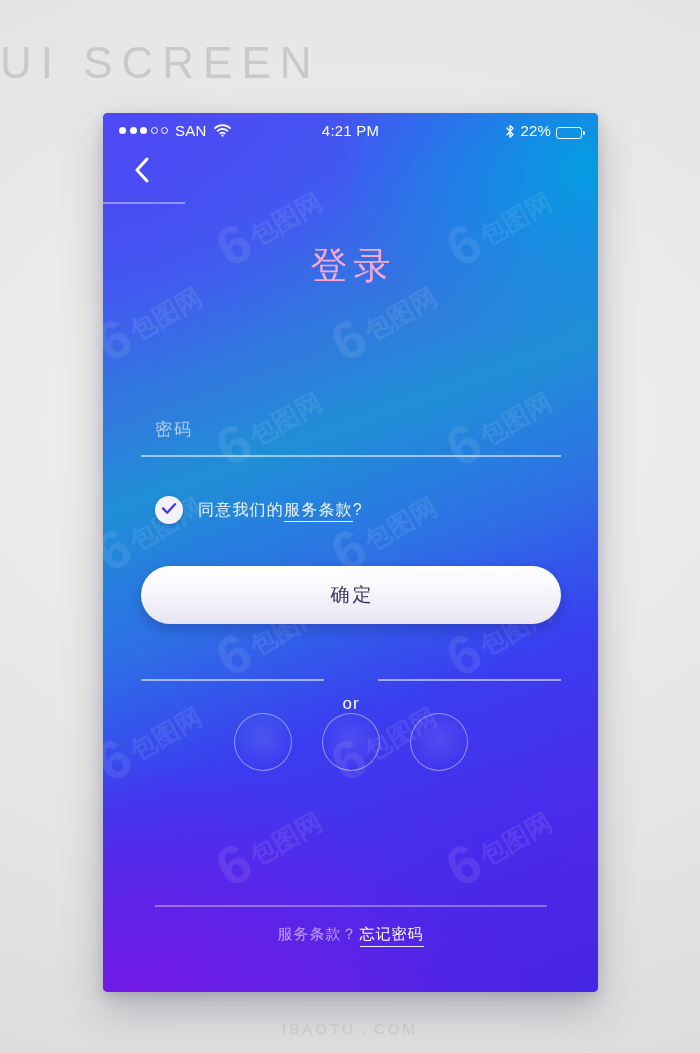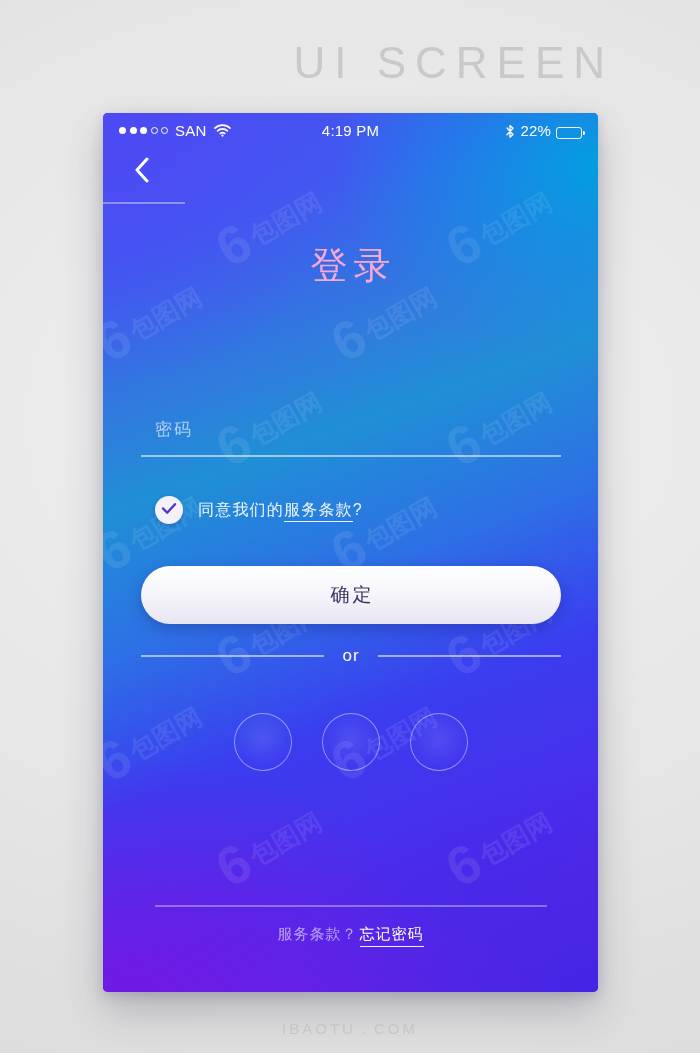--- a/index.html
+++ b/index.html
@@ -20,21 +20,21 @@
       radial-gradient(ellipse 900px 700px at 50% 40%, #f2f2f2 0%, #e6e6e6 60%, #dcdcdc 100%);
     overflow: hidden;
   }
 
   
   .page-heading {
     position: absolute;
     left: 0;
     top: 38px;
     width: 614px;
-    text-align: right;
+    text-align: left;
     font-size: 44px;
     font-weight: 400;
     letter-spacing: 9px;
     color: #c9c9c9;
     user-select: none;
   }
 
   .page-footer {
     position: absolute;
     left: 0;
@@ -253,21 +253,21 @@
   .or-row {
     position: absolute;
     left: 38px;
     top: 533px;
     width: 420px;
     display: flex;
     align-items: center;
     gap: 18px;
   }
   .or-line { flex: 1; height: 1.5px; background: rgba(255,255,255,0.55); }
-  .or-label { color: #ffffff; font-size: 17px; letter-spacing: 1px; }
+  .or-label { color: #ffffff; font-size: 17px; letter-spacing: 1px; margin-top: 48px; }
 
   .social-row {
     position: absolute;
     left: 0;
     top: 600px;
     width: 100%;
     display: flex;
     justify-content: center;
     gap: 30px;
   }
@@ -347,21 +347,21 @@
         <span style="display:inline-flex;align-items:center;margin-left:3px;">
           <svg width="17" height="13" viewBox="0 0 17 13" fill="none">
             <path d="M1 4.2C3.1 2.2 5.7 1.2 8.5 1.2S13.9 2.2 16 4.2" stroke="#fff" stroke-width="1.7" stroke-linecap="round"></path>
             <path d="M3.6 6.9C5 5.6 6.7 4.9 8.5 4.9s3.5.7 4.9 2.0" stroke="#fff" stroke-width="1.7" stroke-linecap="round"></path>
             <path d="M6.2 9.5c.65-.6 1.45-.95 2.3-.95s1.65.35 2.3.95" stroke="#fff" stroke-width="1.7" stroke-linecap="round"></path>
             <circle cx="8.5" cy="11.6" r="1.15" fill="#fff"></circle>
           </svg>
         </span>
       </div>
 
-      <div class="sb-center">4:19 PM</div>
+      <div class="sb-center">4:21 PM</div>
 
       <div class="sb-right">
         <span style="display:inline-flex;align-items:center;">
           <svg width="10" height="15" viewBox="0 0 10 15" fill="none">
             <path d="M2 4L8 10.5 5 13.2V1.6L8 4.3 2 10.8" stroke="#fff" stroke-width="1.3" stroke-linejoin="round" stroke-linecap="round"></path>
           </svg>
         </span>
         <span>22%</span>
         <span class="battery-shell">
           <span class="battery-fill"></span>

